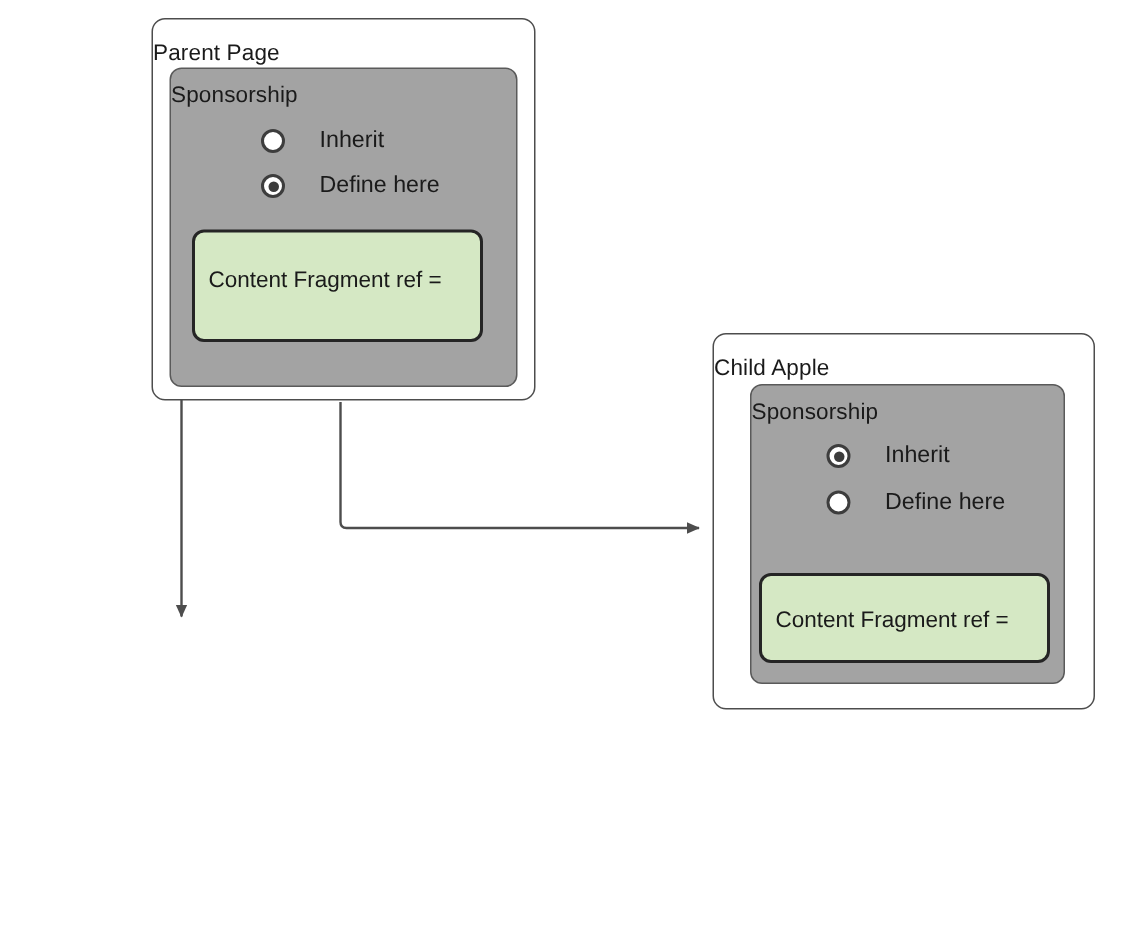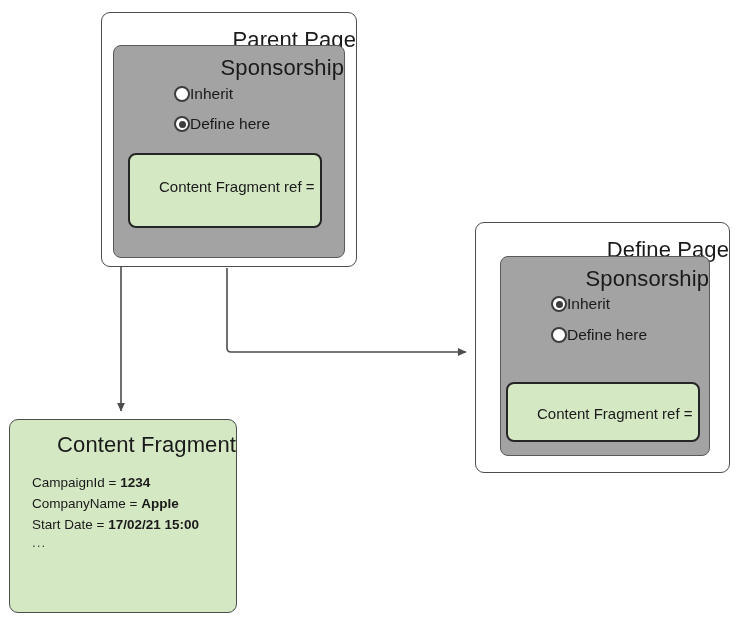--- a/index.html
+++ b/index.html
@@ -23,22 +23,22 @@
     position: absolute;
     box-sizing: border-box;
     border: 1.6px solid #4d4d4d;
     border-radius: 9px;
     background: #ffffff;
   }
   .box-title {
     position: absolute;
     left: 0;
     right: 0;
-    text-align: right;
-    font-size: 22px;
+    text-align: left;
+    font-size: 15px;
     color: #1a1a1a;
     letter-spacing: 0.1px;
     white-space: nowrap;
   }
   .inner-box {
     position: absolute;
     box-sizing: border-box;
     border: 1.4px solid #5a5a5a;
     border-radius: 8px;
     background: #a3a3a3;
@@ -54,21 +54,21 @@
     position: absolute;
     box-sizing: border-box;
     border: 1.8px solid #4d4d4d;
     border-radius: 9px;
     background: #d5e8c4;
   }
   .radio-row {
     position: absolute;
     display: flex;
     align-items: center;
-    gap: 0;
+    gap: 23px;
     white-space: nowrap;
     padding-left: 39px;
   }
   .radio {
     width: 16px;
     height: 16px;
     box-sizing: border-box;
     border: 2.1px solid #3d3d3d;
     border-radius: 50%;
     background: #ffffff;
@@ -91,21 +91,20 @@
     font-size: 15.5px;
     color: #1a1a1a;
     line-height: 1;
   }
   .ref-text {
     position: absolute;
     font-size: 15px;
     color: #1a1a1a;
     line-height: 20px;
     white-space: nowrap;
-    margin-left: 20px;
   }
   .cf-field {
     position: absolute;
     font-size: 13.5px;
     color: #1a1a1a;
     line-height: 21px;
     white-space: nowrap;
   }
   .cf-field b {
     font-weight: bold;
@@ -159,52 +158,35 @@
   <div class="radio-row" style="left:135px; top:116px;">
     <span class="radio checked"></span>
     <span class="radio-label">Define here</span>
   </div>
 
   <div class="green-box" style="left:128px; top:153px; width:194px; height:75px;">
     <div class="ref-text" style="left:9px; top:22px;">Content Fragment ref =</div>
   </div>
 
   <div class="box" style="left:475px; top:222px; width:255px; height:251px;">
-    <div class="box-title" style="top:14px;">Define Page</div>
+    <div class="box-title" style="top:14px;">Child Apple</div>
   </div>
 
   <div class="inner-box" style="left:500px; top:256px; width:210px; height:200px;">
     <div class="box-title" style="top:9px;">Sponsorship</div>
   </div>
 
   <div class="radio-row" style="left:512px; top:296px;">
     <span class="radio checked"></span>
     <span class="radio-label">Inherit</span>
   </div>
 
   <div class="radio-row" style="left:512px; top:327px;">
     <span class="radio"></span>
     <span class="radio-label">Define here</span>
   </div>
 
   <div class="green-box" style="left:506px; top:382px; width:194px; height:60px;">
     <div class="ref-text" style="left:9px; top:20px;">Content Fragment ref =</div>
   </div>
 
-  <div class="green-panel" style="left:9px; top:419px; width:228px; height:194px;">
-    <div class="box-title" style="top:12px;">Content Fragment</div>
-
-    <div class="cf-field" style="left:22px; top:52px;">
-      <span>CampaignId = </span><b>1234</b>
-    </div>
-
-    <div class="cf-field" style="left:22px; top:73px;">
-      <span>CompanyName = </span><b>Apple</b>
-    </div>
-
-    <div class="cf-field" style="left:22px; top:94px;">
-      <span>Start Date = </span><b>17/02/21 15:00</b>
-    </div>
-
-    <div class="cf-ellipsis" style="left:22px; top:115px;">...</div>
-  </div>
 
 </div>
 
 </body></html>

